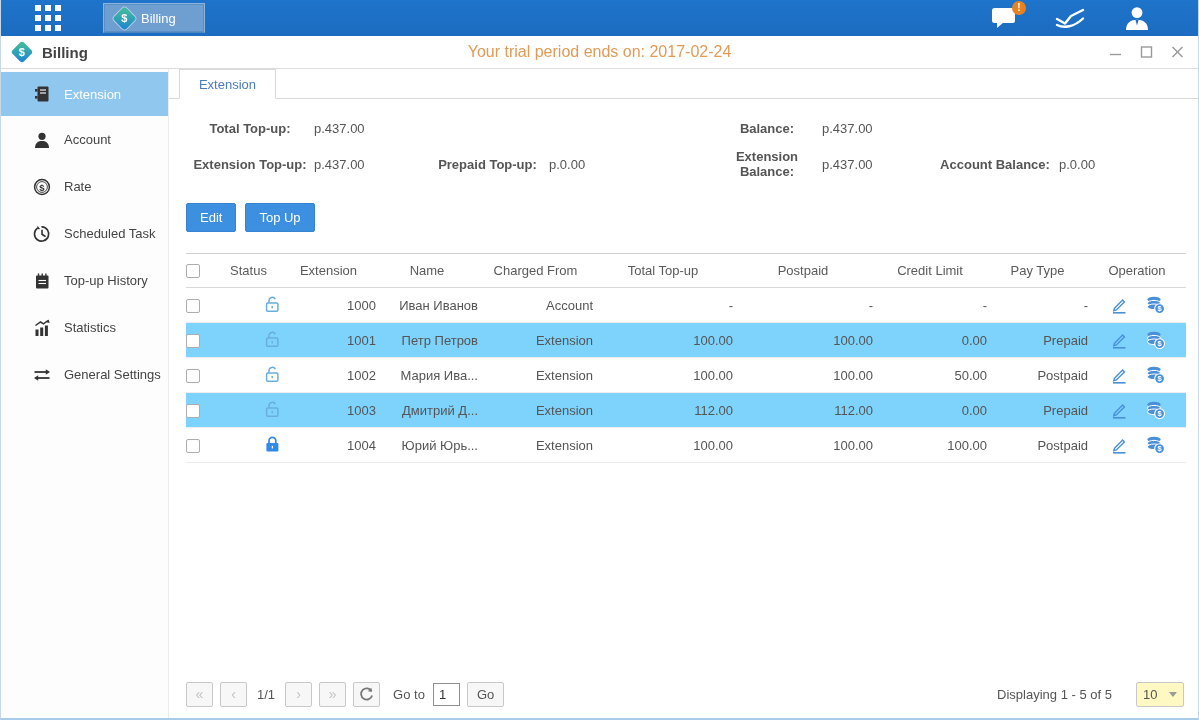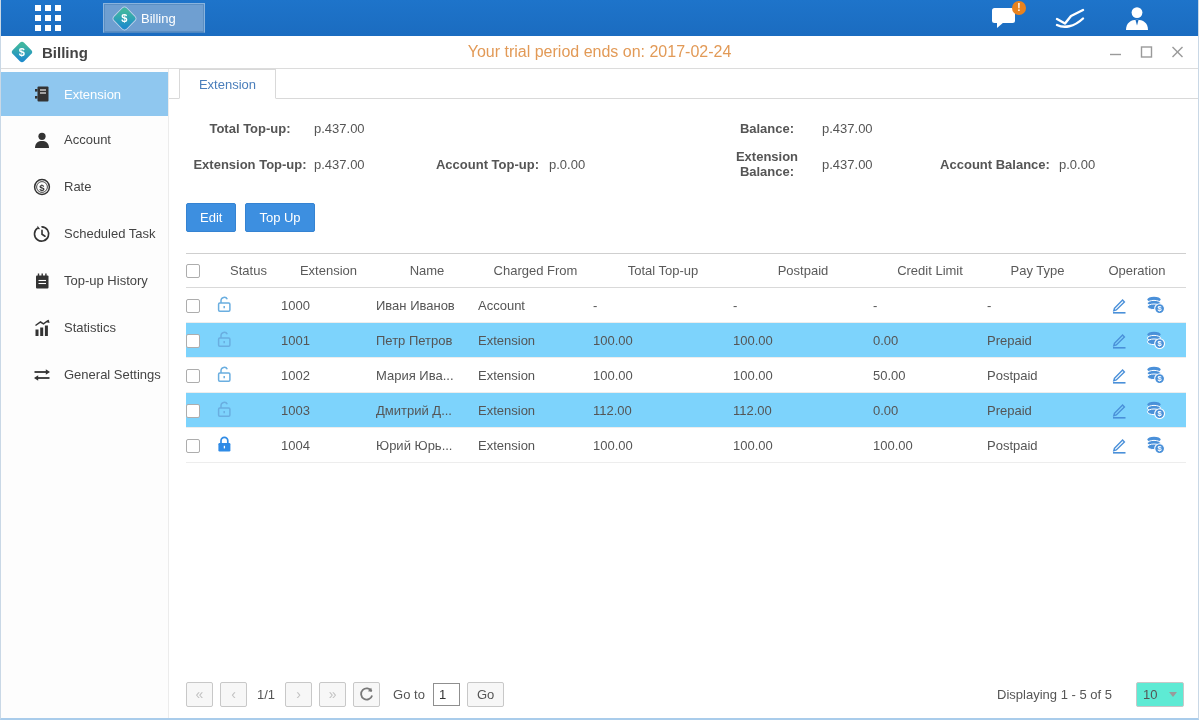--- a/index.html
+++ b/index.html
@@ -55,38 +55,38 @@
 
   .btn-row { margin:24px 0 0 17px; display:flex; gap:9px; }
   .btn-blue { background:#3d8fe0; color:#fff; border:1px solid #3583d2; font-size:13px; padding:6px 13px; border-radius:2px; cursor:pointer;
               font-family:"Liberation Sans",sans-serif; }
 
   table.grid { margin:21px 14px 0 17px; border-collapse:collapse; table-layout:fixed; width:1000px; }
   table.grid thead tr { border-top:1px solid #cfcfcf; border-bottom:1px solid #d9d9d9; height:34px; }
   table.grid th { font-weight:normal; font-size:13px; color:#5a5a5a; text-align:center; }
   table.grid tbody tr { height:35px; border-bottom:1px solid #ededed; }
   table.grid tbody tr.alt { background:#7dd3fc; }
-  table.grid td { font-size:13px; color:#555; text-align:left; }
+  table.grid td { font-size:13px; color:#555; text-align:right; }
   .cbx { width:14px; height:14px; border:1px solid #adadad; border-radius:2px; background:#fff; display:inline-block; vertical-align:middle; cursor:pointer; }
   .op-icons { display:flex; justify-content:center; gap:18px; }
   .op-icons svg { cursor:pointer; }
 
   
   .pager { position:absolute; left:17px; right:14px; bottom:0; height:48px; display:flex; align-items:center; }
   .pg-btn { width:27px; height:25px; background:#f7f7f7; border:1px solid #c8c8c8; border-radius:2px; margin-right:7px;
             display:flex; align-items:center; justify-content:center; font-size:14px; color:#c2c2c2; cursor:pointer; }
   .pg-page { font-size:13px; color:#555; margin:0 10px 0 3px; }
   .pg-goto { font-size:13px; color:#555; margin:0 8px 0 6px; }
   .pg-input { width:27px; height:23px; border:1px solid #8f8f8f; font-size:13px; text-align:left; padding-left:5px; color:#333;
               font-family:"Liberation Sans",sans-serif; }
   .pg-go { margin-left:7px; height:25px; padding:0 9px; background:#f7f7f7; border:1px solid #c8c8c8; border-radius:2px;
            font-size:13px; color:#555; cursor:pointer; font-family:"Liberation Sans",sans-serif; }
   .pg-right { margin-left:auto; display:flex; align-items:center; gap:24px; }
   .pg-display { font-size:13px; color:#555; }
-  .pg-select { width:48px; height:25px; border:1px solid #c8c8c8; border-radius:2px; background:#5eead4; display:flex; align-items:center;
+  .pg-select { width:48px; height:25px; border:1px solid #c8c8c8; border-radius:2px; background:#fef9c3; display:flex; align-items:center;
                padding:0 6px; font-size:13px; color:#555; cursor:pointer; justify-content:space-between; }
   .chev-down { width:0; height:0; border-left:4px solid transparent; border-right:4px solid transparent; border-top:5px solid #9a9a9a; }
 </style>
 </head>
 <body>
 
 <div class="app">
 
   <div class="topbar">
     <div class="grid-icon">
@@ -230,21 +230,21 @@
       <div class="sum-cell c3">
           <span class="sl">Balance:</span>
           <span>p.437.00</span>
         </div>
       <div class="sum-cell c4"></div>
       <div class="sum-cell c1">
           <span class="sl">Extension Top-up:</span>
           <span>p.437.00</span>
         </div>
       <div class="sum-cell c2">
-          <span class="sl">Account Top-up:</span>
+          <span class="sl">Prepaid Top-up:</span>
           <span>p.0.00</span>
         </div>
       <div class="sum-cell c3">
           <span class="sl">Extension Balance:</span>
           <span>p.437.00</span>
         </div>
       <div class="sum-cell c4">
           <span class="sl">Account Balance:</span>
           <span>p.0.00</span>
         </div>

